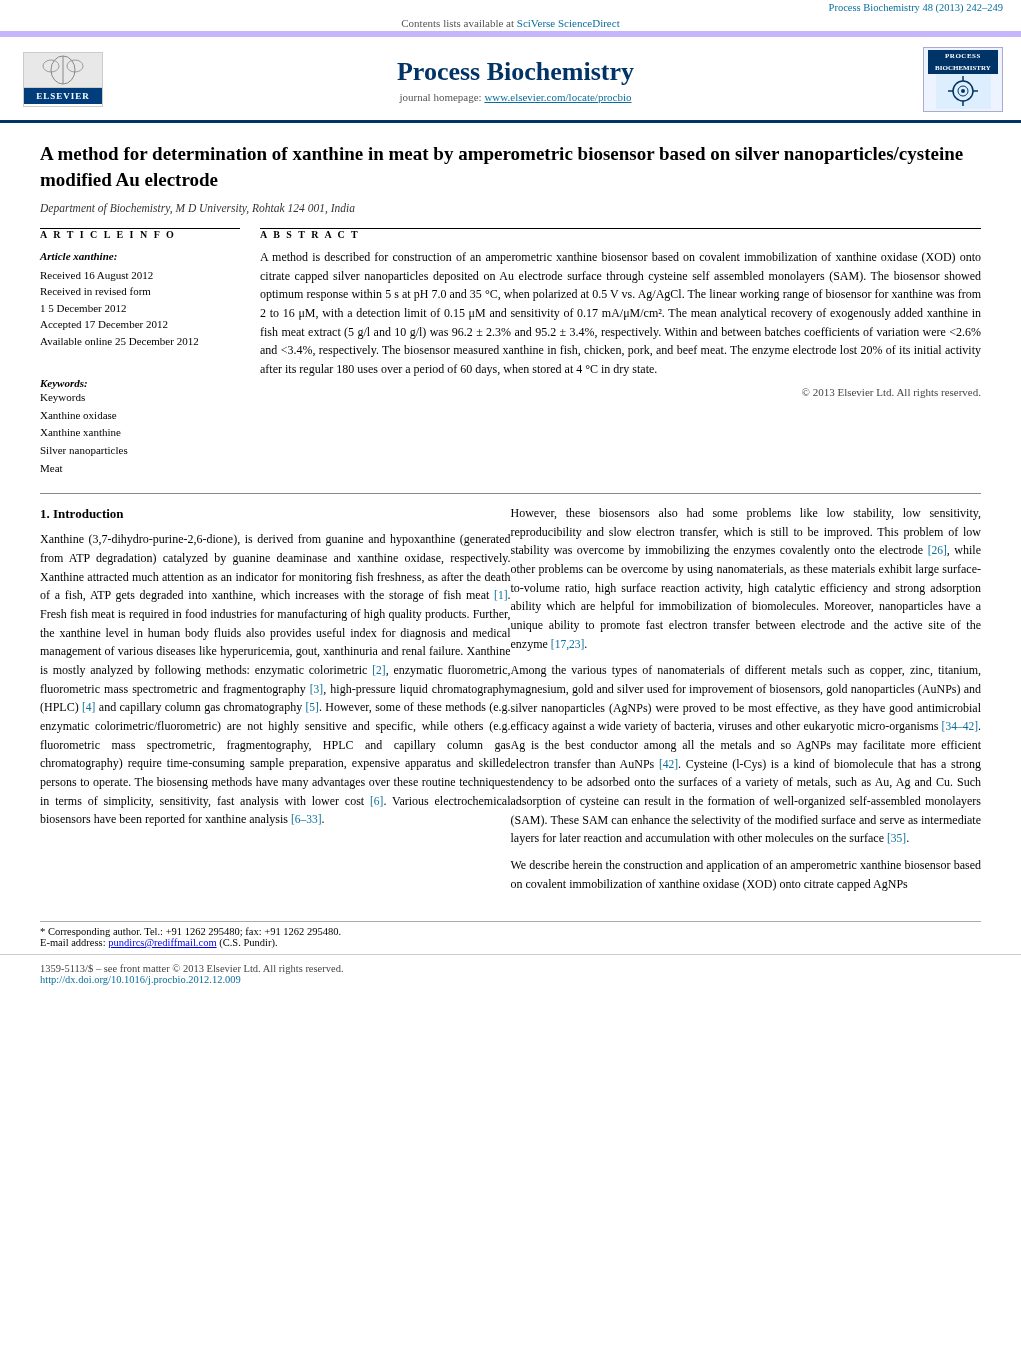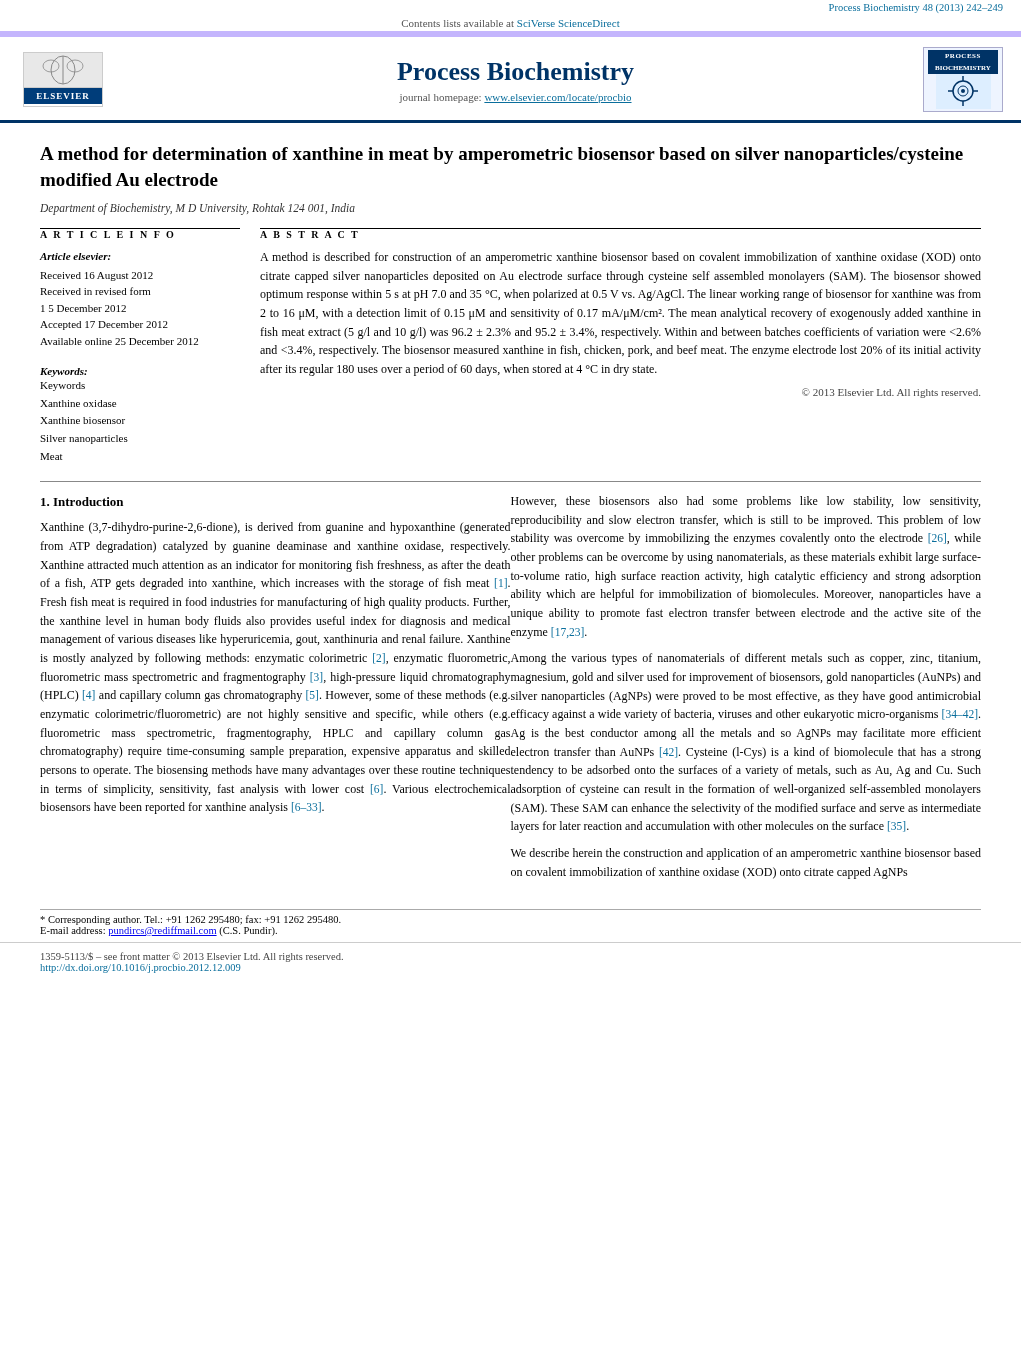--- a/index.html
+++ b/index.html
@@ -156,21 +156,21 @@
       font-style: italic;
       font-size: 11px;
       font-weight: bold;
       margin-bottom: 2px;
     }
     .article-info-block .info-date {
       font-size: 11px;
     }
 
     .keywords-section {
-      margin-top: 16px;
+      margin-top: 28px;
     }
     .keywords-section .kw-heading {
       font-style: italic;
       font-weight: bold;
       font-size: 11px;
     }
     .keywords-section .kw-item {
       font-size: 11px;
       line-height: 1.6;
     }
@@ -308,32 +308,32 @@
   <div class="article-title">A method for determination of xanthine in meat by amperometric biosensor based on silver nanoparticles/cysteine modified Au electrode</div>
 
   <div class="affiliation">Department of Biochemistry, M D University, Rohtak 124 001, India</div>
 
   <div class="two-col">
 
     <div class="col-left">
       <div class="section-label">A R T I C L E   I N F O</div>
 
       <div class="article-info-block">
-        <div class="info-heading">Article elsevier:</div>
+        <div class="info-heading">Article xanthine:</div>
         <div class="info-date">Received 16 August 2012</div>
         <div class="info-date">Received in revised form<br>1 5 December 2012</div>
         <div class="info-date">Accepted 17 December 2012</div>
         <div class="info-date">Available online 25 December 2012</div>
       </div>
 
       <div class="keywords-section">
         <div class="kw-heading">Keywords:</div>
         <div class="kw-item">Keywords</div>
         <div class="kw-item">Xanthine oxidase</div>
-        <div class="kw-item">Xanthine biosensor</div>
+        <div class="kw-item">Xanthine xanthine</div>
         <div class="kw-item">Silver nanoparticles</div>
         <div class="kw-item">Meat</div>
       </div>
     </div>
 
     <div class="col-right">
       <div class="section-label">A B S T R A C T</div>
       <div class="abstract-text">A method is described for construction of an amperometric xanthine biosensor based on covalent immobilization of xanthine oxidase (XOD) onto citrate capped silver nanoparticles deposited on Au electrode surface through cysteine self assembled monolayers (SAM). The biosensor showed optimum response within 5 s at pH 7.0 and 35 °C, when polarized at 0.5 V vs. Ag/AgCl. The linear working range of biosensor for xanthine was from 2 to 16 μM, with a detection limit of 0.15 μM and sensitivity of 0.17 mA/μM/cm². The mean analytical recovery of exogenously added xanthine in fish meat extract (5 g/l and 10 g/l) was 96.2 ± 2.3% and 95.2 ± 3.4%, respectively. Within and between batches coefficients of variation were &lt;2.6% and &lt;3.4%, respectively. The biosensor measured xanthine in fish, chicken, pork, and beef meat. The enzyme electrode lost 20% of its initial activity after its regular 180 uses over a period of 60 days, when stored at 4 °C in dry state.</div>
       <div class="copyright">© 2013 Elsevier Ltd. All rights reserved.</div>
     </div>

